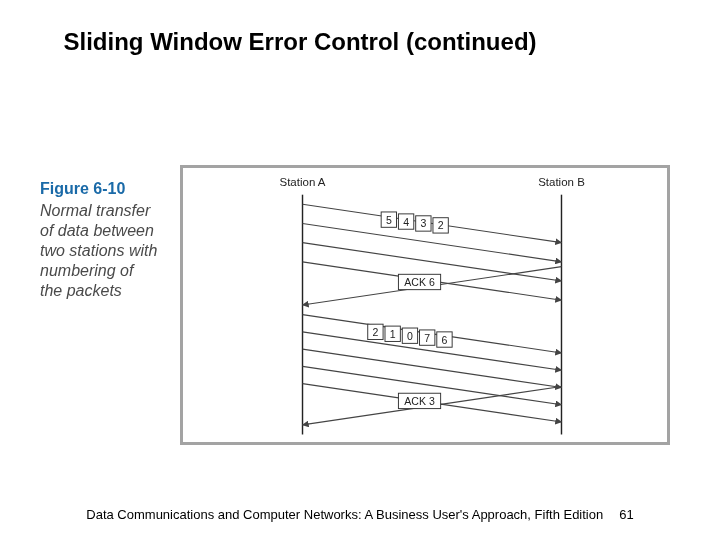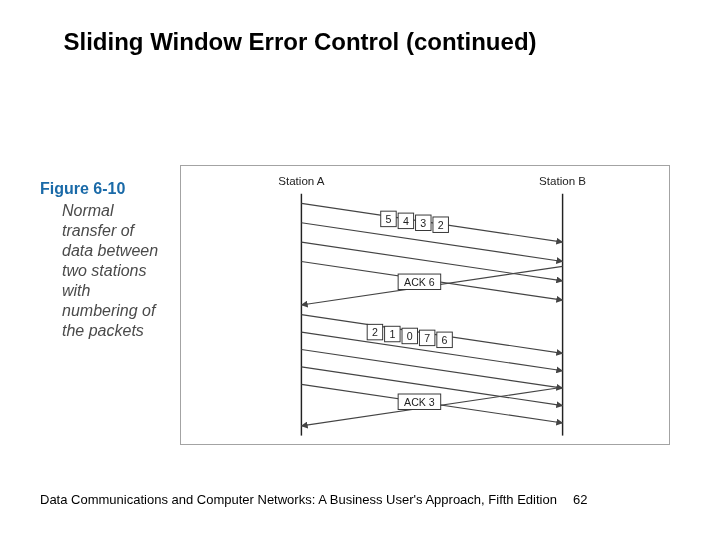--- a/index.html
+++ b/index.html
@@ -29,51 +29,50 @@
   }
   .figure-number {
     color: #1a6aa8;
     font-weight: bold;
     margin-bottom: 3px;
   }
   .figure-caption {
     color: #4a4a4a;
     font-style: italic;
     line-height: 1.25;
-    margin-left: 22px;
   }
   .diagram {
     position: absolute;
     left: 180px;
     top: 165px;
     width: 490px;
     height: 280px;
-    border: 1px solid #a3a3a3;
+    border: 3px solid #a3a3a3;
     background: #fff;
     padding-left: 14px;
   }
   .diagram svg {
     width: 100%;
     height: 100%;
     display: block;
   }
   .st-label {
     font-size: 12px;
     fill: #222;
     font-family: Arial, sans-serif;
   }
   .footer {
     position: absolute;
-    bottom: 33px;
+    bottom: 18px;
     left: 40px;
     width: 640px;
     font-size: 13px;
     color: #000;
     display: flex;
-    justify-content: flex-start;
+    justify-content: center;
     gap: 16px;
   }
   .packet-box rect {
     fill: #fff;
     stroke: #333;
     stroke-width: 1;
   }
   .packet-box text, .ack-box text {
     font-size: 11px;
     fill: #222;
@@ -165,14 +164,14 @@
     <line class="wire" x1="380" y1="225" x2="110" y2="265" marker-end="url(#arrow)"></line>
     <g class="ack-box">
       <rect x="210" y="232" width="44" height="16"></rect>
       <text x="232" y="240">ACK 3</text>
     </g>
   </svg>
 </div>
 
 <div class="footer">
   <span>Data Communications and Computer Networks: A Business User's Approach, Fifth Edition</span>
-  <span>62</span>
+  <span>61</span>
 </div>
 
 </body></html>

